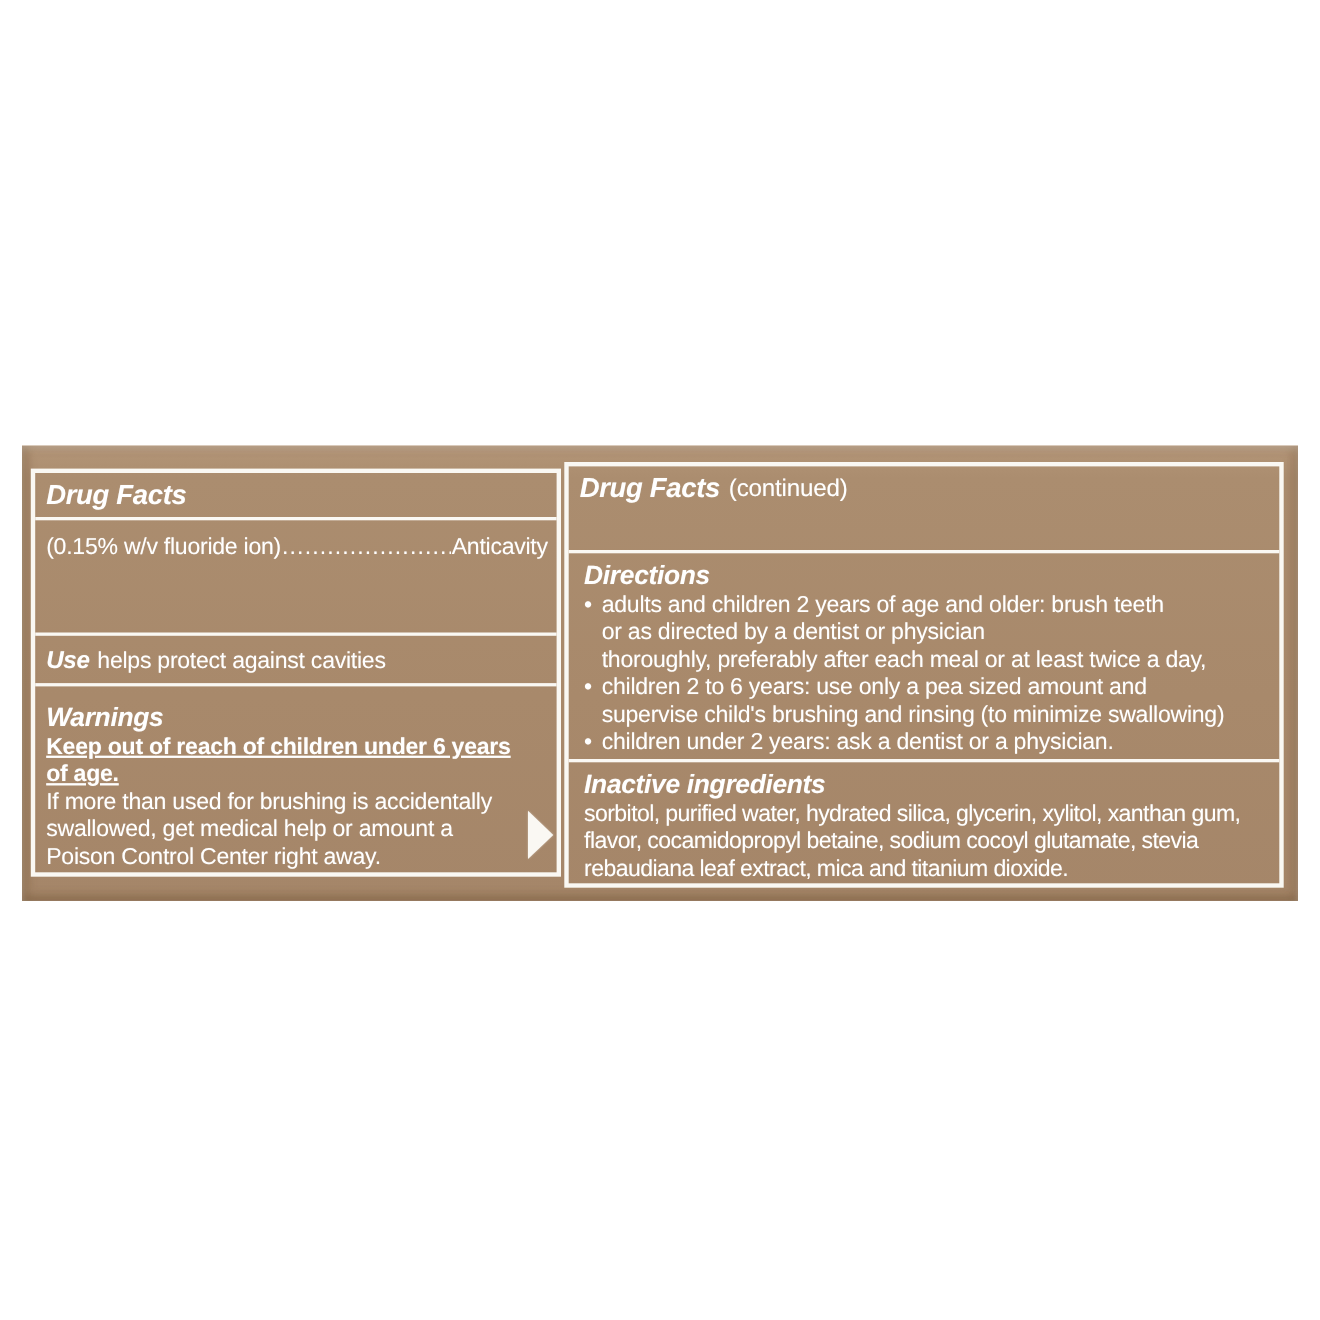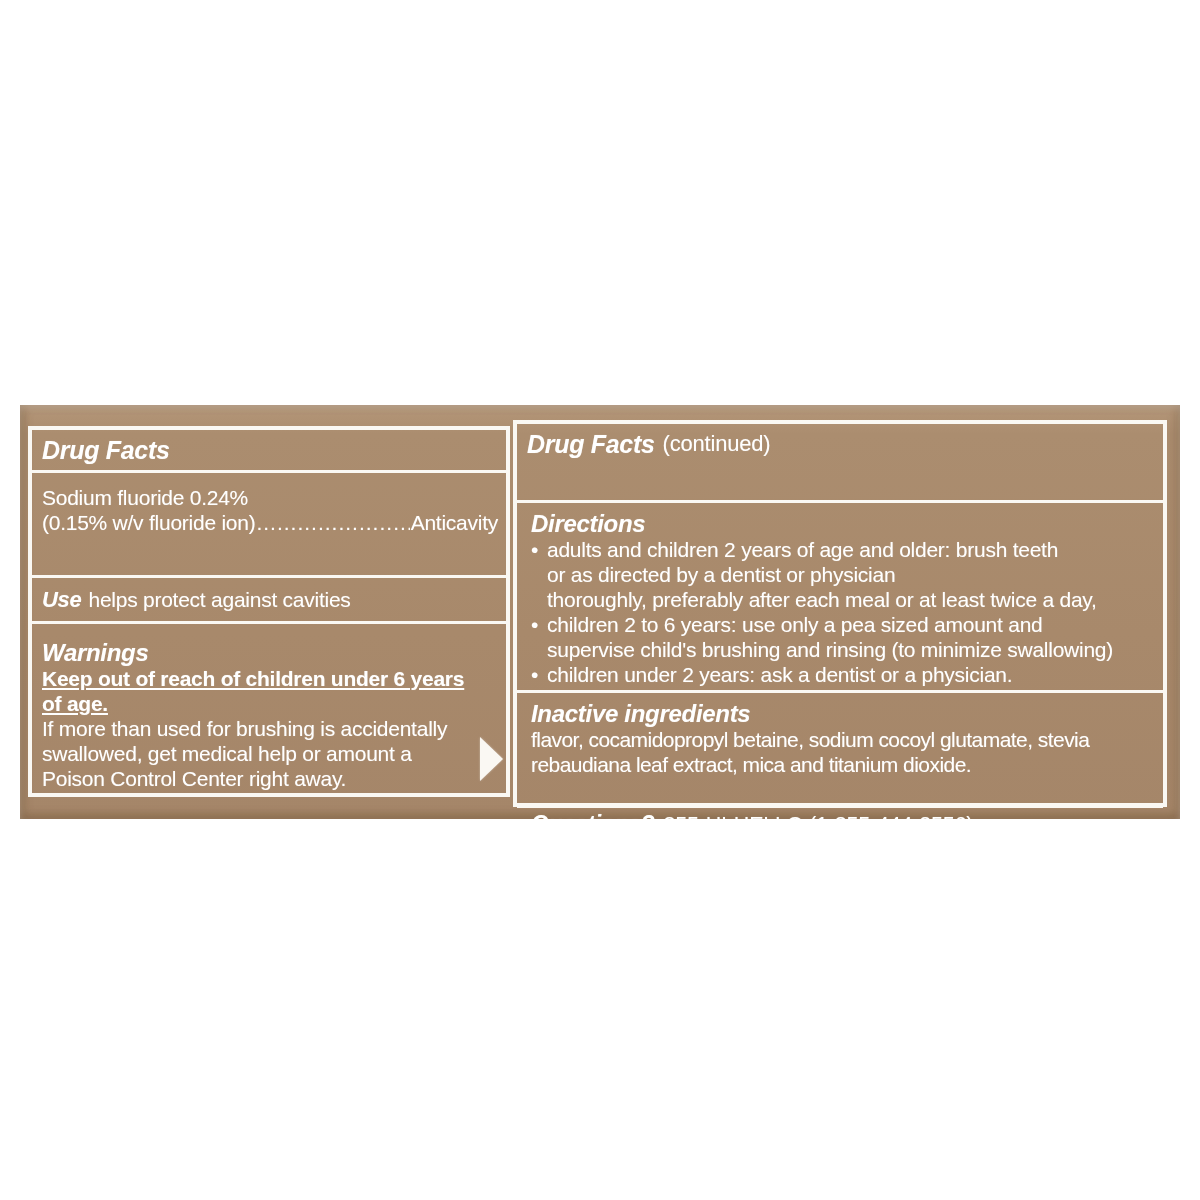--- a/index.html
+++ b/index.html
@@ -61,21 +61,20 @@
 
 <div class="panel">
 
   <div class="box left-box">
 
     <div class="sec first title-sec" style="height:40px;">
       <span class="txt h title">Drug Facts</span>
     </div>
 
     <div class="sec active-sec" style="height:105px;">
-      <div class="txt body-line">Sodium fluoride 0.24%</div>
       <div class="leader-row txt body-line">
         <span>(0.15% w/v fluoride ion)</span>
         <span class="dots">....................................................</span>
         <span>Anticavity</span>
       </div>
     </div>
 
     <div class="sec use-sec" style="height:46px;">
       <div class="txt body-line">
         <span class="h inline-h">Use</span><span>helps protect against cavities</span>
@@ -124,22 +123,19 @@
       <div class="brow">
         <span class="txt bglyph">•</span>
         <div>
           <div class="txt body-line">children under 2 years: ask a dentist or a physician.</div>
         </div>
       </div>
     </div>
 
     <div class="sec inactive-sec" style="height:115px;">
       <div class="txt h sec-h">Inactive ingredients</div>
+      <div class="txt body-line">sorbitol, purified water, hydrated silica, glycerin, xylitol, xanthan gum,</div>
       <div class="txt body-line">flavor, cocamidopropyl betaine, sodium cocoyl glutamate, stevia</div>
       <div class="txt body-line">rebaudiana leaf extract, mica and titanium dioxide.</div>
     </div>
 
-    <div class="sec q-sec" style="height:34px;">
-      <span class="txt h">Questions?</span>
-      <span class="txt q-text">855-HI-HELLO (1-855-444-3556)</span>
-    </div>
   </div>
 </div>
 
 </body></html>

